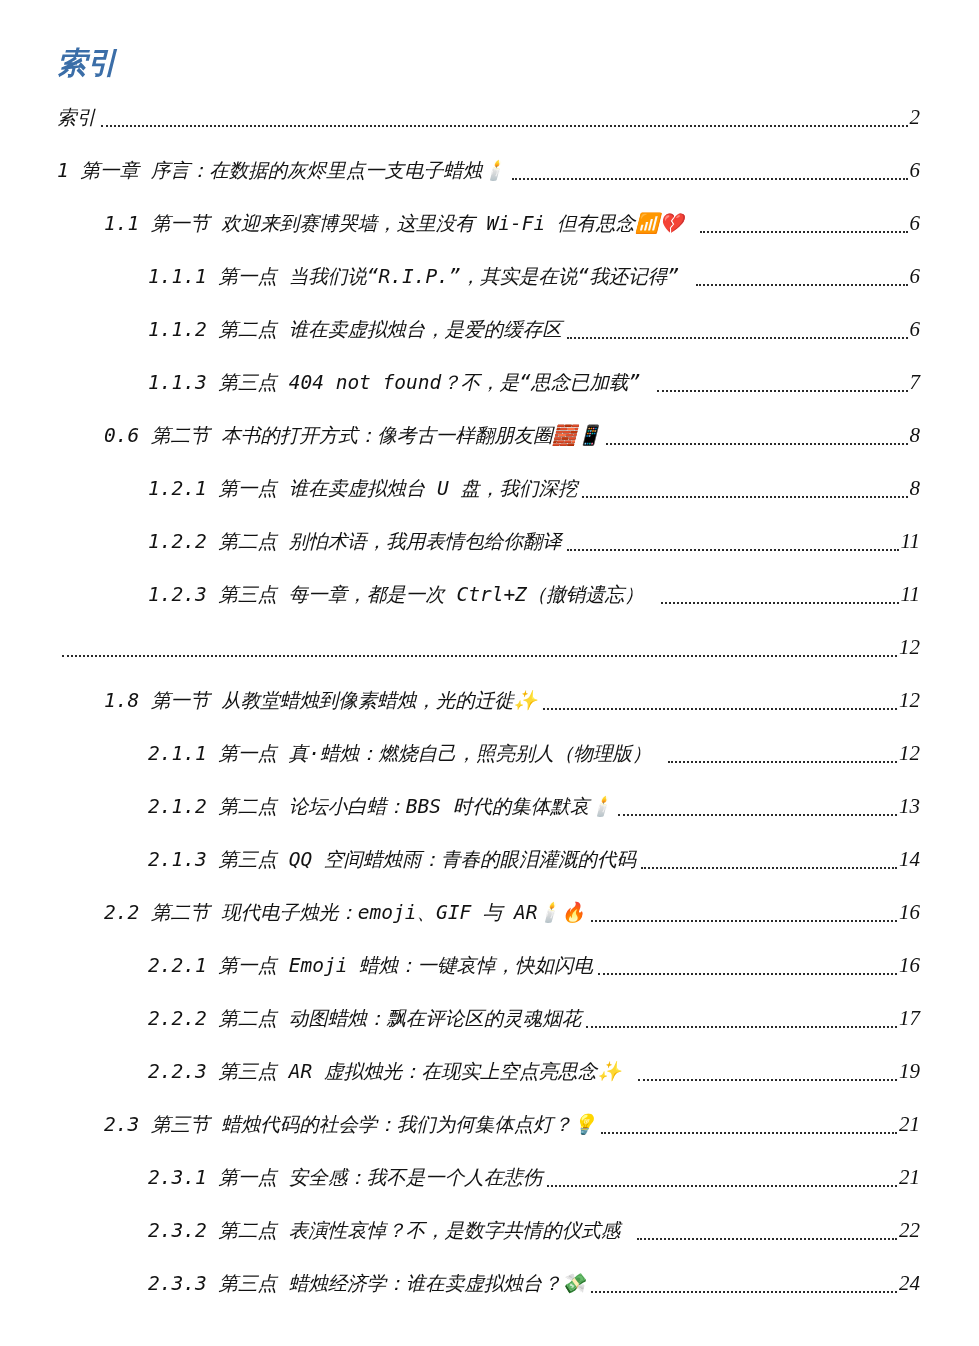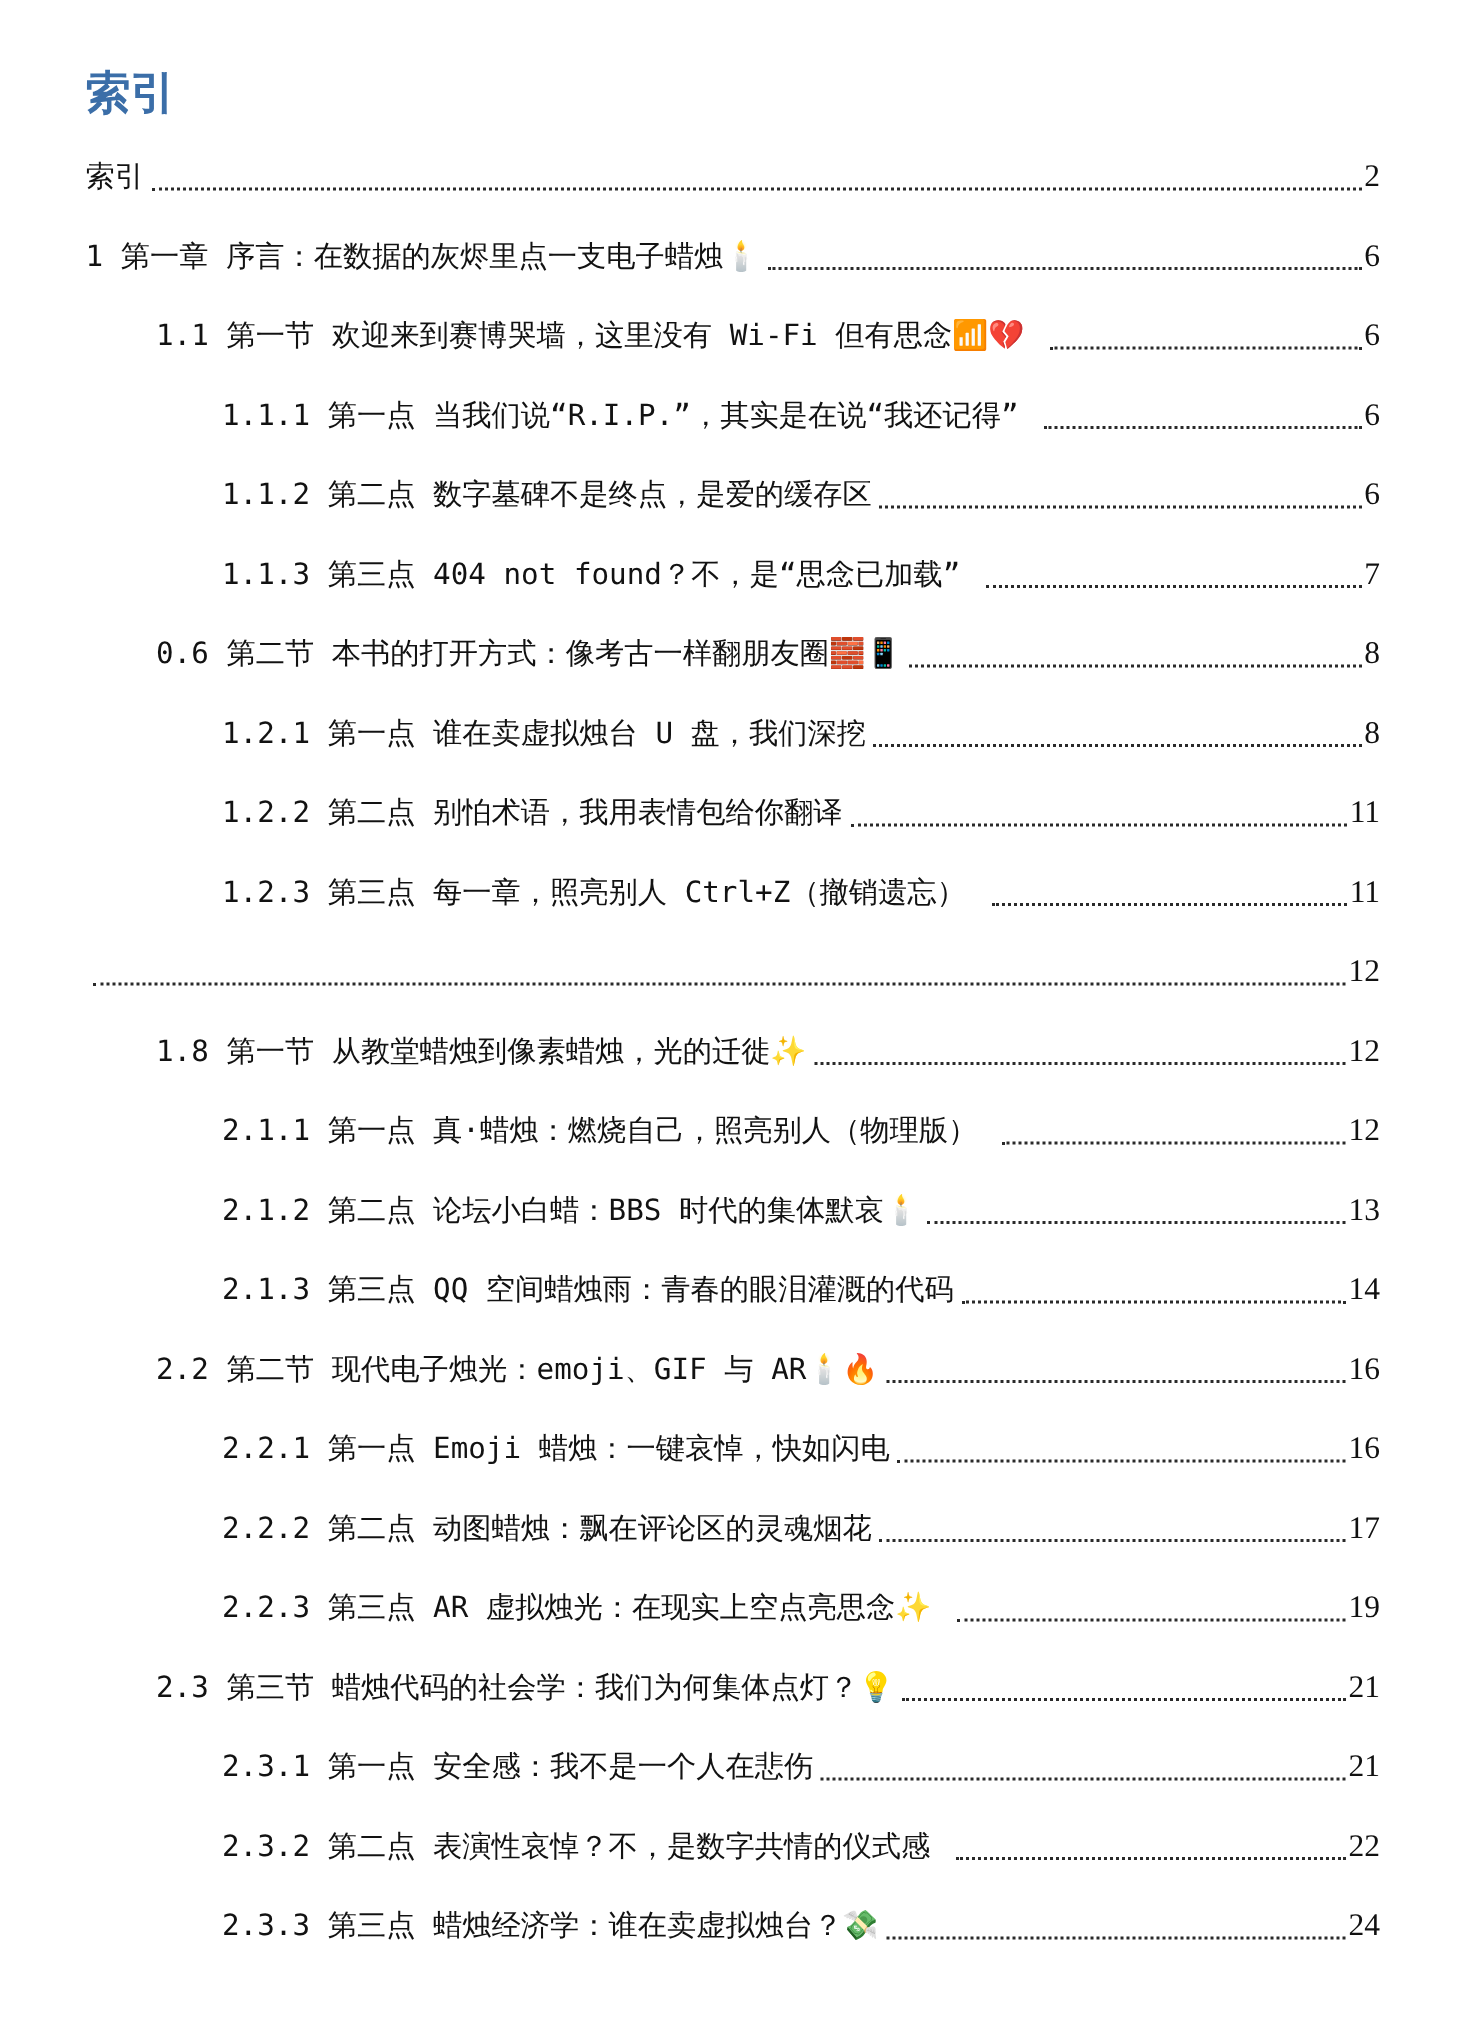--- a/index.html
+++ b/index.html
@@ -12,20 +12,21 @@
     height: 1346px;
     overflow: hidden;
     position: relative;
   }
   .page {
     box-sizing: border-box;
     width: 979px;
     height: 1244px;
     padding: 46px 59px 0 57px;
     background: #ffffff;
+    font-style: italic;
   }
   .doc-title {
     margin: 0 0 24px 0;
     font-family: "Liberation Sans", "DejaVu Sans", sans-serif;
     font-weight: bold;
     font-size: 30px;
     line-height: 34px;
     color: #3b6ea8;
   }
   .toc {
@@ -87,21 +88,21 @@
     <span class="pagenum">6</span>
   </div>
 
   <div class="toc-row level-2">
     <span class="toc-text">1.1.1 第一点 当我们说“R.I.P.”，其实是在说“我还记得” </span>
     <span class="leader"></span>
     <span class="pagenum">6</span>
   </div>
 
   <div class="toc-row level-2">
-    <span class="toc-text">1.1.2 第二点 数字墓碑不是终点，是爱的缓存区</span>
+    <span class="toc-text">1.1.2 第二点 谁在卖虚拟烛台，是爱的缓存区</span>
     <span class="leader"></span>
     <span class="pagenum">6</span>
   </div>
 
   <div class="toc-row level-2">
     <span class="toc-text">1.1.3 第三点 404 not found？不，是“思念已加载” </span>
     <span class="leader"></span>
     <span class="pagenum">7</span>
   </div>
 
@@ -117,21 +118,21 @@
     <span class="pagenum">8</span>
   </div>
 
   <div class="toc-row level-2">
     <span class="toc-text">1.2.2 第二点 别怕术语，我用表情包给你翻译</span>
     <span class="leader"></span>
     <span class="pagenum">11</span>
   </div>
 
   <div class="toc-row level-2">
-    <span class="toc-text">1.2.3 第三点 每一章，照亮别人 Ctrl+Z（撤销遗忘） </span>
+    <span class="toc-text">1.2.3 第三点 每一章，都是一次 Ctrl+Z（撤销遗忘） </span>
     <span class="leader"></span>
     <span class="pagenum">11</span>
   </div>
 
   <div class="toc-row level-0">
     <span class="leader"></span>
     <span class="pagenum">12</span>
   </div>
 
   <div class="toc-row level-1">

